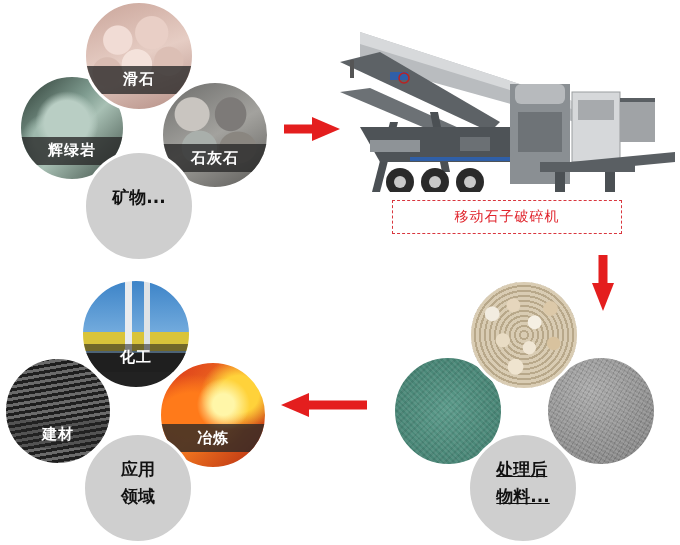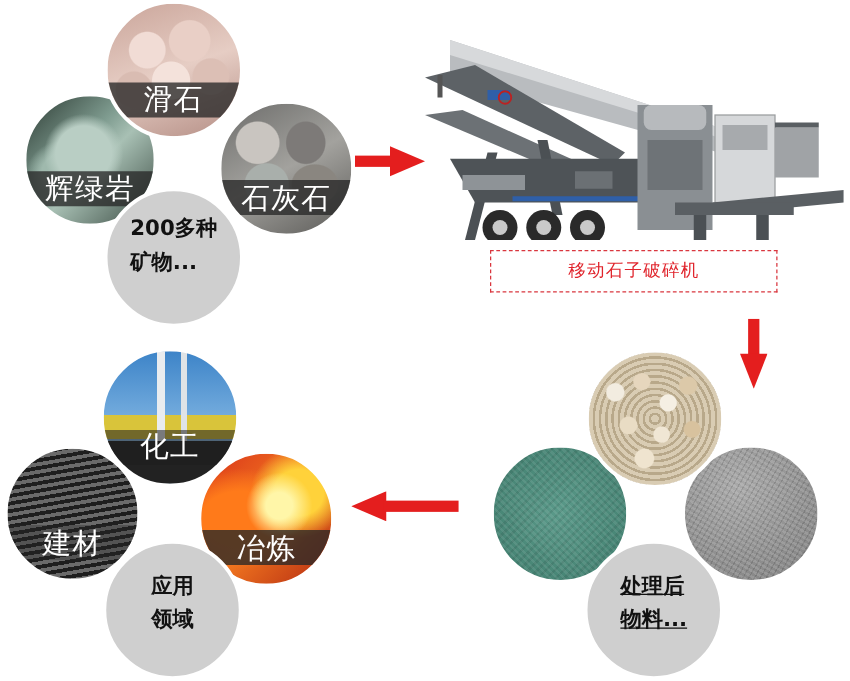--- a/index.html
+++ b/index.html
@@ -13,22 +13,22 @@
     border: 3px solid #ffffff;
   }
   .circle .band {
     position: absolute;
     left: 0; right: 0;
     bottom: 14%;
     height: 27%;
     background: rgba(40,40,40,0.78);
     display: flex; align-items: center; justify-content: center;
     color: #ffffff;
-    font-weight: normal;
-    font-size: 23px;
+    font-weight: bold;
+    font-size: 15px;
     letter-spacing: 1px;
   }
   .gray-center {
     position: absolute;
     border-radius: 50%;
     background: #cfcfcf;
     border: 3px solid #ffffff;
     display: flex; flex-direction: column; align-items: center; justify-content: center;
     color: #111111;
     font-weight: bold;
@@ -119,29 +119,28 @@
     color: #e0242c; font-size: 14px; letter-spacing: 1px;
   }
 </style>
 </head>
 <body>
 
 <div>
   <div class="circle tex-diabase" style="left:18px; top:74px; width:108px; height:108px;">
     <div class="band">辉绿岩</div>
   </div>
-  <div class="circle tex-limestone" style="left:174px; top:80px; width:110px; height:110px;">
+  <div class="circle tex-limestone" style="left:160px; top:80px; width:110px; height:110px;">
     <div class="band">石灰石</div>
   </div>
   <div class="circle tex-talc" style="left:83px; top:0px; width:112px; height:112px;">
     <div class="band">滑石</div>
   </div>
   <div class="gray-center" style="left:83px; top:150px; width:112px; height:112px;">
     <div class="lines" style="margin-top:-18px;">
-      <span>200多种</span>
       <span>矿物...</span>
     </div>
   </div>
 </div>
 
 <svg class="arrow" style="left:284px; top:116px;" width="56" height="26" viewBox="0 0 56 26">
   <rect x="0" y="8.5" width="30" height="9" fill="#e41e1e"></rect>
   <polygon points="28,1 56,13 28,25" fill="#e41e1e"></polygon>
 </svg>
 

